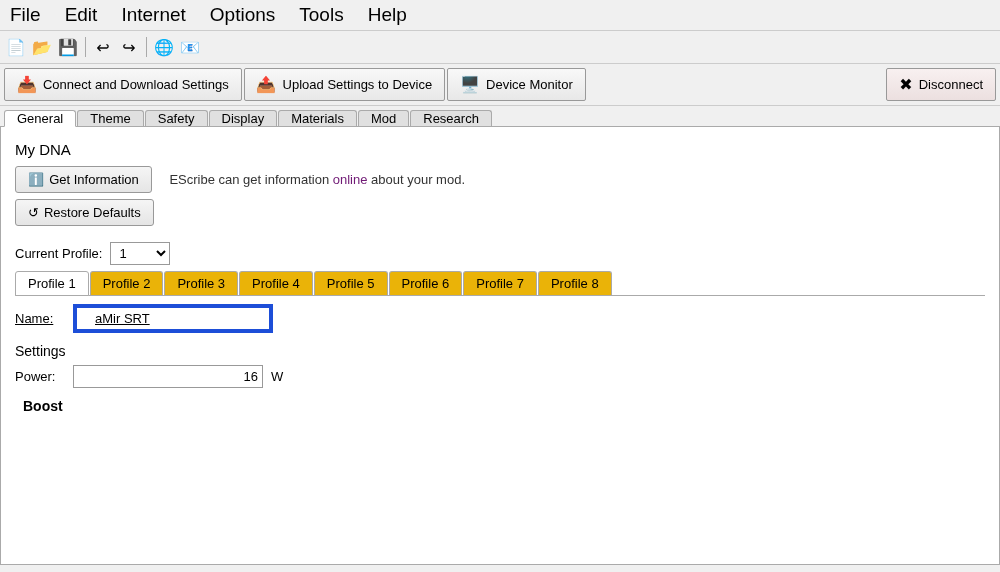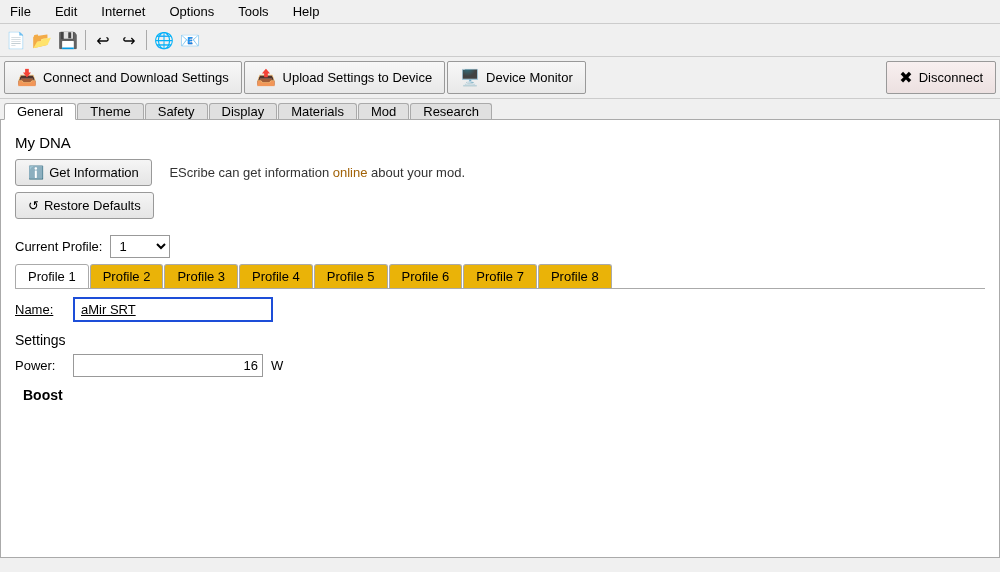--- a/index.html
+++ b/index.html
@@ -13,21 +13,21 @@
       overflow: hidden;
     }
 
     
     .menu-bar {
       background: #f0f0f0;
       border-bottom: 1px solid #ccc;
       padding: 2px 4px;
       display: flex;
       gap: 12px;
-      font-size: 13px;
+      font-size: 19px;
     }
     .menu-item {
       padding: 2px 6px;
       cursor: pointer;
     }
 
     
     .toolbar {
       background: #f0f0f0;
       border-bottom: 1px solid #ccc;
@@ -136,21 +136,21 @@
       margin-right: 4px;
       margin-bottom: 6px;
     }
 
     .info-text {
       display: inline;
       font-size: 13px;
       color: #333;
       margin-left: 10px;
     }
-    .info-text a { color: #a16207; text-decoration: none; }
+    .info-text a { color: #701a75; text-decoration: none; }
 
     .current-profile-row {
       display: flex;
       align-items: center;
       gap: 8px;
       margin: 10px 0 6px 0;
       font-size: 13px;
     }
     .profile-select {
       border: 1px solid #999;
@@ -191,23 +191,23 @@
       align-items: center;
       gap: 8px;
       margin-bottom: 8px;
       text-decoration: underline;
     }
     .field-label {
       font-size: 13px;
       min-width: 50px;
     }
     .text-input {
-      border: 2px solid #1d4ed8;
-      background: #fff;
-      padding: 3px 6px;
+      border: 4px solid #1d4ed8;
+      background: #fff;
+      padding: 3px 18px;
       font-size: 13px;
       width: 200px;
     }
 
     .settings-title {
       font-size: 14px;
       font-weight: normal;
       margin: 10px 0 6px 0;
     }
     .power-row {

